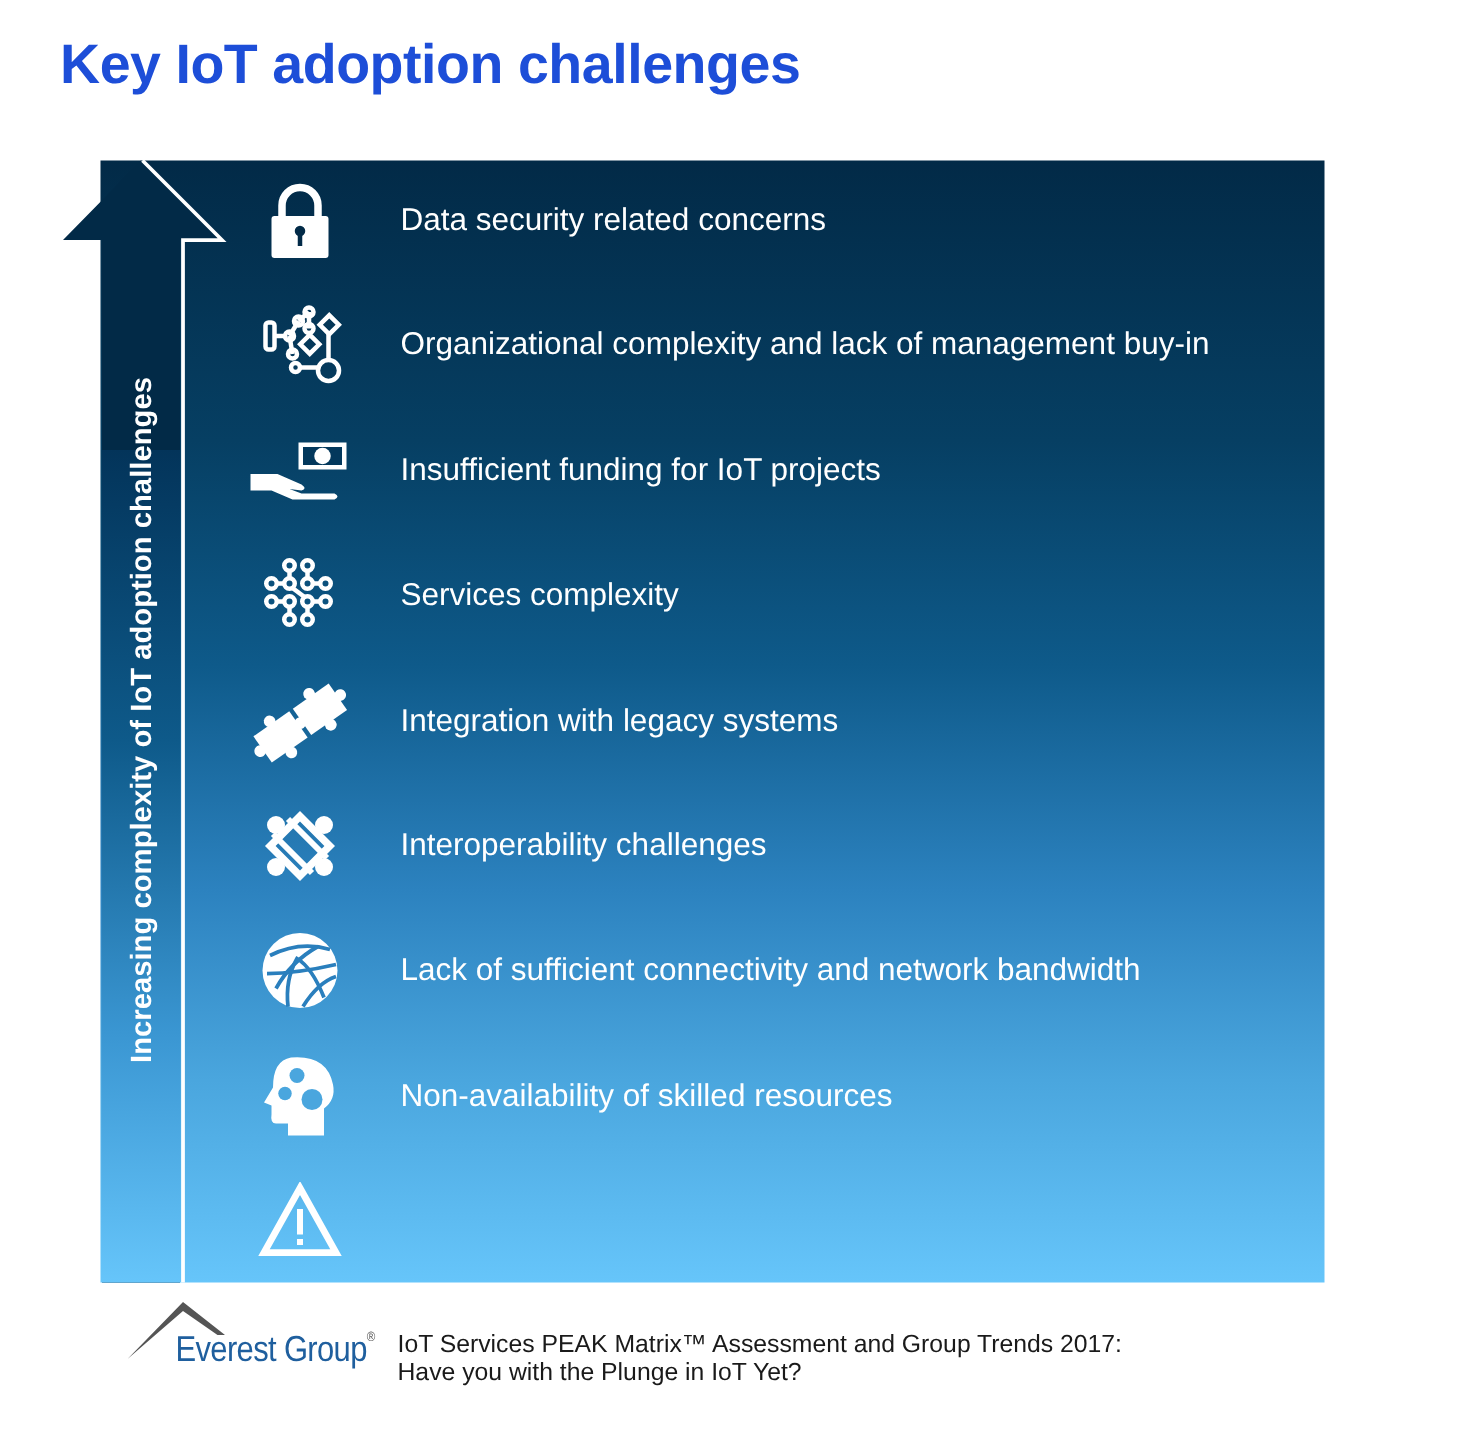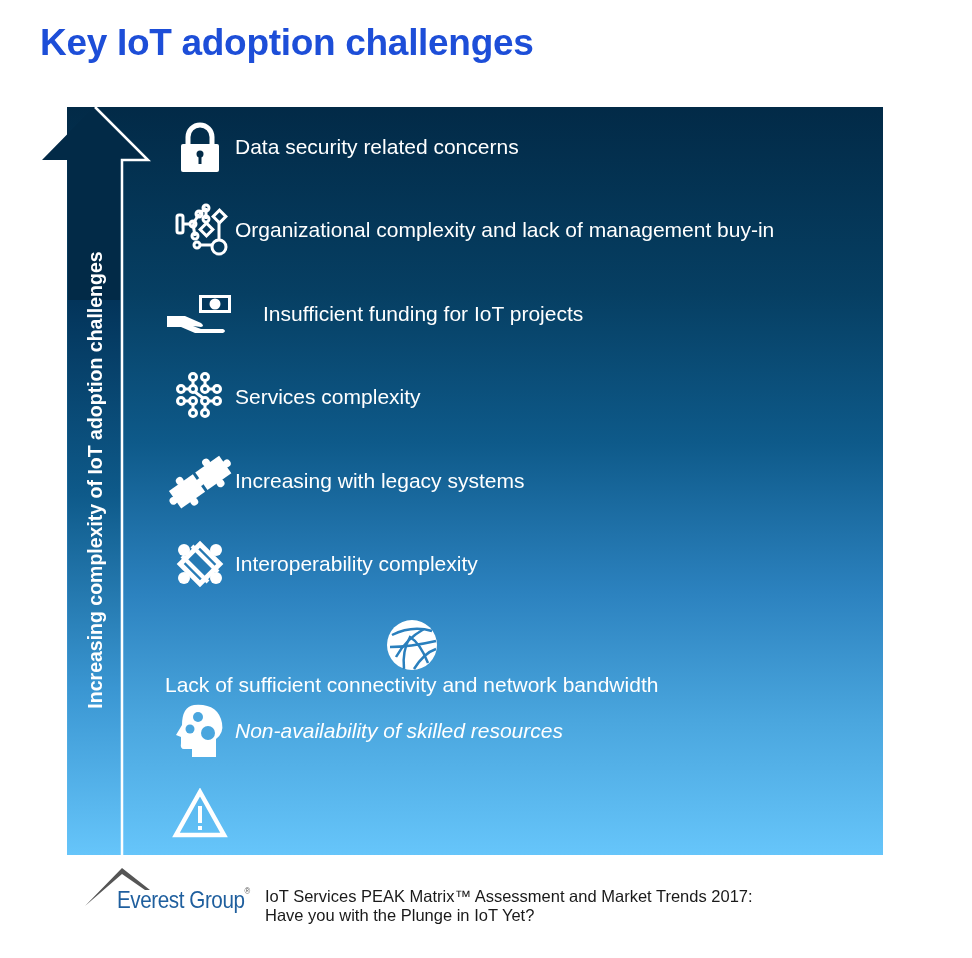--- a/index.html
+++ b/index.html
@@ -5,21 +5,21 @@
   html, body { margin:0; padding:0; background:#ffffff; }
   body { width:972px; height:958px; position:relative; overflow:hidden; font-family:"Liberation Sans", "DejaVu Sans", sans-serif; }
   .title { position:absolute; left:40px; top:22px; font-size:37px; font-weight:bold; color:#1d4ed8; letter-spacing:-0.3px; font-family:"Liberation Sans", sans-serif; }
   .panel { position:absolute; left:67px; top:107px; width:816px; height:748px;
     background:linear-gradient(to bottom, #022a47 0%, #063f63 25%, #0e5a8a 45%, #2c82bf 65%, #4aa6de 82%, #66c5fa 100%); }
   .arrow-svg { position:absolute; left:0; top:0; }
   .axis-label { position:absolute; left:95px; top:480px; transform:translate(-50%,-50%) rotate(-90deg);
     white-space:nowrap; color:#ffffff; font-weight:bold; font-size:19.5px; }
   .item { position:absolute; left:165px; height:60px; display:flex; align-items:center; }
   .item .icon { width:70px; height:60px; display:flex; align-items:center; justify-content:center; }
-  .item .label { margin-left:0; color:#ffffff; font-size:21px; white-space:nowrap; }
+  .item .label { margin-left:32px; color:#ffffff; font-size:21px; white-space:nowrap; }
   .footer-logo { position:absolute; left:85px; top:868px; width:175px; height:50px; }
   .logo-text { position:absolute; left:117px; top:886px; font-size:24px; color:#1f5f9e; letter-spacing:-0.5px; transform:scaleX(0.86); transform-origin:left; white-space:nowrap; }
   .logo-reg { font-size:9px; vertical-align:top; color:#555; }
   .footer-text { position:absolute; left:265px; top:887px; font-size:16.5px; color:#1a1a1a; line-height:19px; }
 </style>
 </head>
 <body>
 
 <div class="title">Key IoT adoption challenges</div>
 
@@ -71,21 +71,21 @@
       <rect x="31" y="24" width="9" height="9" transform="rotate(45 35.5 28.5)"></rect>
       <rect x="44" y="11" width="9" height="9" transform="rotate(45 48.5 15.5)"></rect>
       <line x1="48" y1="21" x2="48" y2="38"></line>
       <circle cx="48" cy="46" r="7"></circle>
       <line x1="29" y1="44" x2="41" y2="44"></line>
     </svg>
   </div>
   <span class="label">Organizational complexity and lack of management buy-in</span>
 </div>
 
-<div class="item" style="top:284px;gap:28px;">
+<div class="item" style="top:284px;">
   <div class="icon">
     <svg width="70" height="50" viewBox="0 0 70 50">
       <rect x="34" y="6" width="32" height="18" fill="#fff"></rect>
       <rect x="37" y="9" width="26" height="12" fill="#03385c"></rect>
       <ellipse cx="50" cy="15" rx="5.5" ry="5.5" fill="#fff"></ellipse>
       <path d="M2 27 H20 L36 34 Q40 37 36 38 L28 37 L36 40 H58 Q62 42 58 44 H30 L16 38 H2 Z" fill="#fff"></path>
     </svg>
   </div>
   <span class="label">Insufficient funding for IoT projects</span>
 </div>
@@ -128,61 +128,61 @@
           <circle cx="19" cy="50" r="4"></circle>
           <circle cx="2" cy="37" r="4"></circle>
         <rect x="37" y="26" width="30" height="22"></rect>
         <circle cx="52" cy="24" r="4"></circle>
           <circle cx="52" cy="50" r="4"></circle>
           <circle cx="69" cy="37" r="4"></circle>
         <circle cx="35.5" cy="37" r="4"></circle>
       </g>
     </svg>
   </div>
-  <span class="label">Increasing with legacy systems</span>
+  <span class="label">Integration with legacy systems</span>
 </div>
 
 <div class="item" style="top:534px;">
   <div class="icon">
     <svg width="56" height="56" viewBox="0 0 56 56">
       <g fill="none" stroke="#fff" stroke-width="5">
         <rect x="14" y="14" width="28" height="28" transform="rotate(45 28 28)"></rect>
       </g>
       <g fill="#fff">
         <circle cx="12" cy="14" r="6"></circle>
           <circle cx="44" cy="14" r="6"></circle>
         <circle cx="12" cy="42" r="6"></circle>
           <circle cx="44" cy="42" r="6"></circle>
       </g>
       <g fill="none" stroke="#fff" stroke-width="4">
         <path d="M10 20 L36 46"></path>
           <path d="M20 10 L46 36"></path>
       </g>
     </svg>
   </div>
-  <span class="label">Interoperability complexity</span>
-</div>
-
-<div class="item" style="top:617px;flex-direction:column;">
+  <span class="label">Interoperability challenges</span>
+</div>
+
+<div class="item" style="top:617px;">
   <div class="icon">
     <svg width="56" height="56" viewBox="0 0 56 56">
       <circle cx="28" cy="28" r="25" fill="#fff"></circle>
       <g fill="none" stroke="#2a7fbd" stroke-width="2.5">
         <path d="M8 18 Q28 8 48 14"></path>
         <path d="M12 40 Q22 22 40 12"></path>
         <path d="M20 52 Q18 34 26 20 Q36 26 44 46"></path>
         <path d="M6 30 Q26 30 52 24"></path>
         <path d="M30 52 Q40 36 52 32"></path>
       </g>
     </svg>
   </div>
   <span class="label">Lack of sufficient connectivity and network bandwidth</span>
 </div>
 
-<div class="item" style="top:701px;font-style:italic;">
+<div class="item" style="top:701px;">
   <div class="icon">
     <svg width="56" height="60" viewBox="0 0 56 60">
       <path d="M22 4 Q46 2 50 22 Q52 32 44 38 V56 H20 V48 H12 Q8 48 9 42 V36 L4 34 L10 24 Q10 6 22 4 Z" fill="#fff"></path>
       <g fill="#4aa6de">
         <circle cx="26" cy="16" r="5"></circle>
         <circle cx="18" cy="28" r="4.5"></circle>
         <circle cx="36" cy="32" r="7"></circle>
       </g>
     </svg>
   </div>
@@ -199,15 +199,15 @@
   </div>
 </div>
 
 <svg class="footer-logo" width="175" height="50" viewBox="0 0 175 50">
   <polygon points="0,38 37,0 65,22 60,22 37,6" fill="#555"></polygon>
 </svg>
 <div class="logo-text">
   <span>Everest Group</span><span class="logo-reg">®</span>
 </div>
 <div class="footer-text">
-  <div>IoT Services PEAK Matrix™ Assessment and Market Trends 2017:</div>
+  <div>IoT Services PEAK Matrix™ Assessment and Group Trends 2017:</div>
   <div>Have you with the Plunge in IoT Yet?</div>
 </div>
 
 </body></html>

